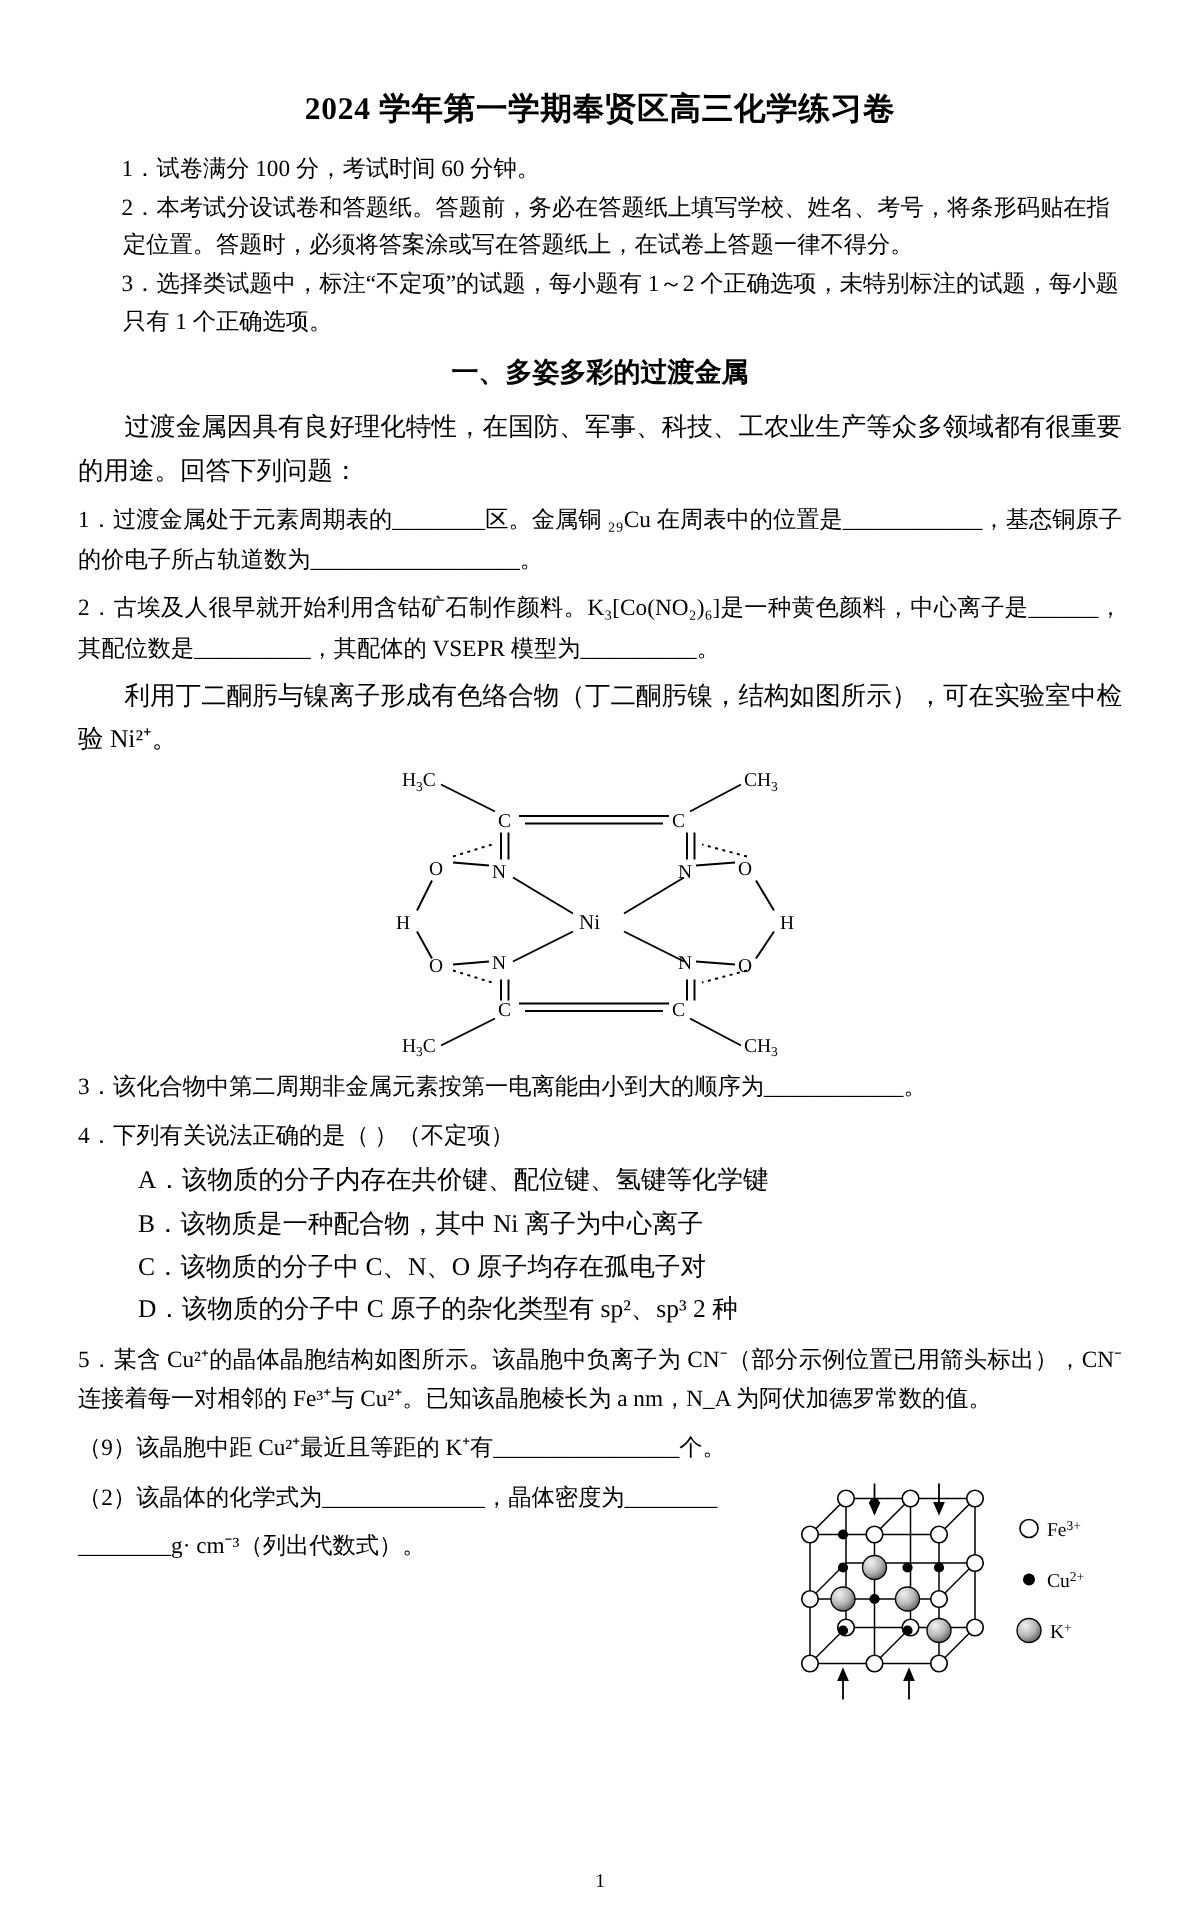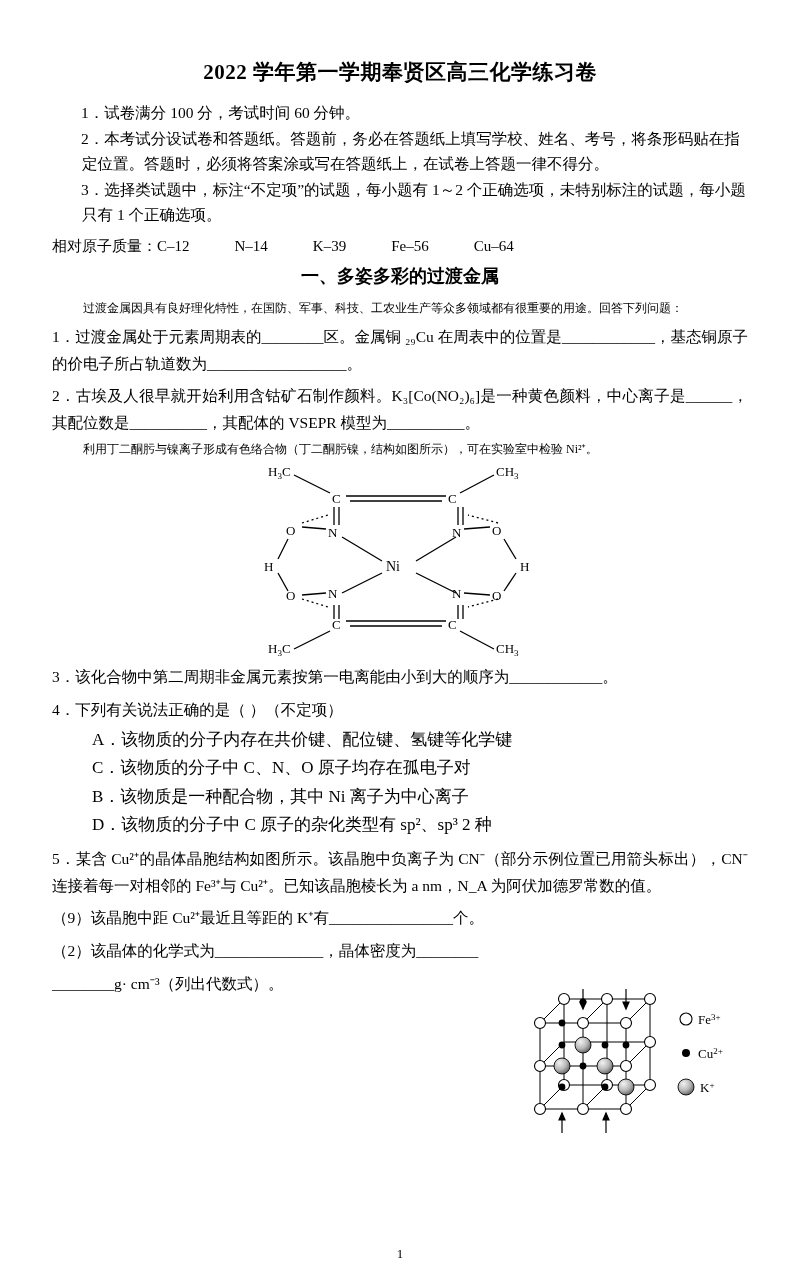--- a/index.html
+++ b/index.html
@@ -46,21 +46,21 @@
     margin: 9px 0 4px 0;
     white-space: pre;
   }
   .section-title {
     text-align: center;
     font-size: 18px;
     font-weight: bold;
     margin: 8px 0 10px 0;
   }
   p.body {
-    font-size: 12px;
+    font-size: 17px;
     line-height: 1.72;
     margin: 0 0 2px 0;
     text-align: justify;
   }
   p.ind {
     text-indent: 31px;
   }
   .q {
     font-size: 15.5px;
     line-height: 1.72;
@@ -92,27 +92,26 @@
     text-align: center;
     font-size: 13px;
   }
   .q5block { width: 500px; }
 </style>
 </head>
 <body>
 
 <div class="page">
 
-  <div class="title">2022 学年第一学期奉贤区高三化学练习卷</div>
+  <div class="title">2024 学年第一学期奉贤区高三化学练习卷</div>
 
   <p class="notice-item">1．试卷满分 100 分，考试时间 60 分钟。</p>
   <p class="notice-item">2．本考试分设试卷和答题纸。答题前，务必在答题纸上填写学校、姓名、考号，将条形码贴在指定位置。答题时，必须将答案涂或写在答题纸上，在试卷上答题一律不得分。</p>
   <p class="notice-item">3．选择类试题中，标注“不定项”的试题，每小题有 1～2 个正确选项，未特别标注的试题，每小题只有 1 个正确选项。</p>
 
-  <div class="atomic-mass">相对原子质量：C–12            N–14            K–39            Fe–56            Cu–64</div>
 
   <div class="section-title">一、多姿多彩的过渡金属</div>
 
   <p class="body ind">过渡金属因具有良好理化特性，在国防、军事、科技、工农业生产等众多领域都有很重要的用途。回答下列问题：</p>
 
   <p class="q">1．过渡金属处于元素周期表的________区。金属铜 ₂₉Cu 在周表中的位置是____________，基态铜原子的价电子所占轨道数为__________________。</p>
   <p class="q">2．古埃及人很早就开始利用含钴矿石制作颜料。K₃[Co(NO₂)₆]是一种黄色颜料，中心离子是______，其配位数是__________，其配体的 VSEPR 模型为__________。</p>
   <p class="body ind">利用丁二酮肟与镍离子形成有色络合物（丁二酮肟镍，结构如图所示），可在实验室中检验 Ni²⁺。</p>
 
   <div class="fig-wrap">
@@ -182,22 +181,22 @@
         <line x1="248" y1="60" x2="218" y2="52"></line>
         <line x1="52" y1="136" x2="78" y2="144"></line>
         <line x1="248" y1="136" x2="218" y2="144"></line>
       </g>
     </svg>
   </div>
 
   <p class="q">3．该化合物中第二周期非金属元素按第一电离能由小到大的顺序为____________。</p>
   <p class="q">4．下列有关说法正确的是（      ）（不定项）</p>
   <p class="opt">A．该物质的分子内存在共价键、配位键、氢键等化学键</p>
+  <p class="opt">B．该物质是一种配合物，其中 Ni 离子为中心离子</p>
   <p class="opt">C．该物质的分子中 C、N、O 原子均存在孤电子对</p>
-  <p class="opt">B．该物质是一种配合物，其中 Ni 离子为中心离子</p>
   <p class="opt">D．该物质的分子中 C 原子的杂化类型有 sp²、sp³ 2 种</p>
 
   <p class="q">5．某含 Cu²⁺的晶体晶胞结构如图所示。该晶胞中负离子为 CN⁻（部分示例位置已用箭头标出），CN⁻连接着每一对相邻的 Fe³⁺与 Cu²⁺。已知该晶胞棱长为 a nm，N_A 为阿伏加德罗常数的值。</p>
   <div class="q5block">
     <p class="q">（9）该晶胞中距 Cu²⁺最近且等距的 K⁺有________________个。</p>
     <p class="q">（2）该晶体的化学式为______________，晶体密度为________</p>
     <p class="q">________g· cm⁻³（列出代数式）。</p>
   </div>
 
   <div class="crystal-wrap">

